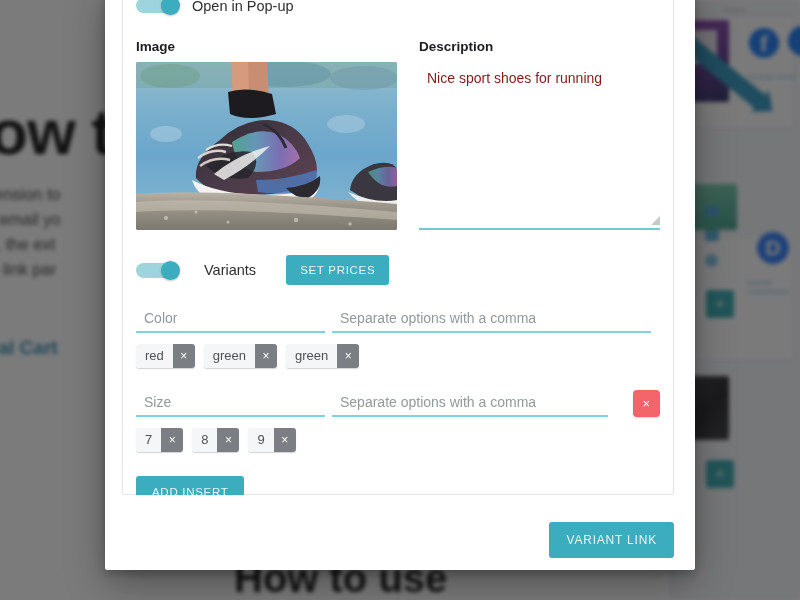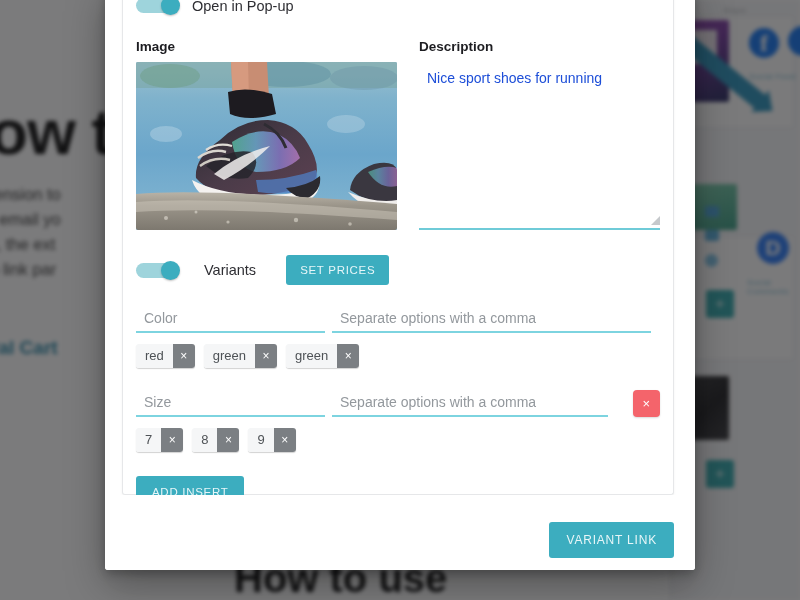--- a/index.html
+++ b/index.html
@@ -168,21 +168,21 @@
     position: relative; background: #6fa3c4;
   }
   #product-photo svg { display: block; width: 100%; height: 100%; }
 
   
   #description-box {
     position: relative; height: 168px;
     border: none; border-bottom: 2px solid #6fcbd8;
     padding: 6px 4px 0 8px;
   }
-  #description-text { font-size: 14px; color: #1d4ed8; line-height: 20px; }
+  #description-text { font-size: 14px; color: #7f1d1d; line-height: 20px; }
   #resize-handle {
     position: absolute; right: 0; bottom: 3px; width: 10px; height: 10px;
   }
   #resize-handle::after {
     content: ""; position: absolute; right: 0; bottom: 0;
     border-bottom: 9px solid #c6c9cc; border-left: 9px solid transparent;
   }
 
   
   #variants-row { margin-top: 25px; display: flex; align-items: center; gap: 24px; }

